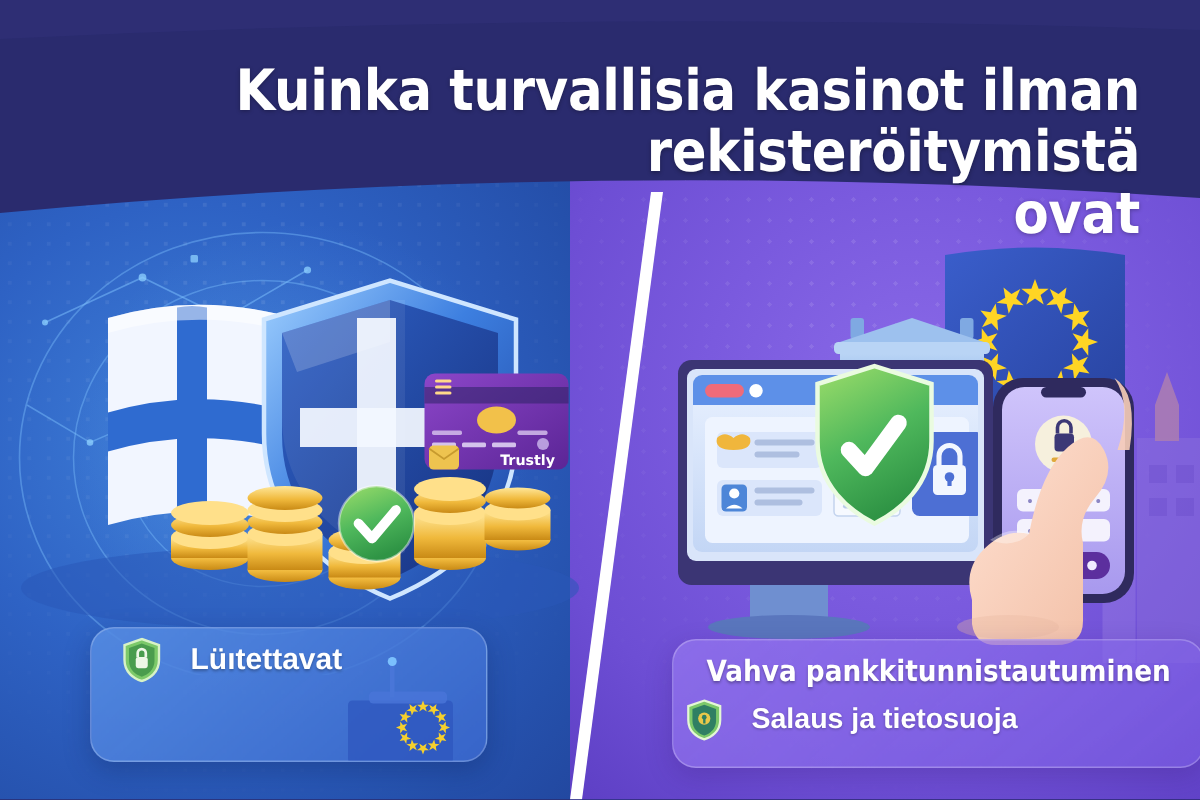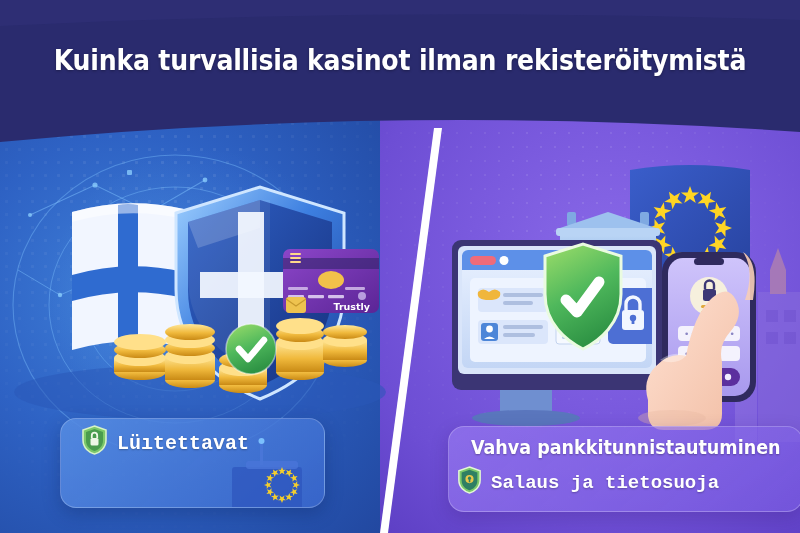--- a/index.html
+++ b/index.html
@@ -48,25 +48,25 @@
   }
 
   
   .header{
     position:absolute; left:0; top:0; width:800px; height:160px;
     overflow:hidden; z-index:6;
   }
   .header-shape{ position:absolute; inset:0; }
   .title{
     position:absolute; left:40px; top:40px; width:720px;
-    text-align:center;
+    text-align:right;
     color:#fff;
     font-family:"DejaVu Sans Condensed","Liberation Sans", sans-serif;
     font-weight:bold;
-    font-size:28px;
+    font-size:38px;
     line-height:41px;
     letter-spacing:-0.2px;
     text-shadow:0 1px 3px rgba(0,0,0,.3);
     z-index:7;
   }
 
   
   .badge{
     position:absolute;
     border-radius:16px;
@@ -88,23 +88,23 @@
   }
   .badge-title{
     color:#fff; font-weight:bold;
     font-family:"DejaVu Sans Condensed","Liberation Sans", sans-serif;
     text-shadow:0 1px 2px rgba(0,0,0,.30);
     position:relative; z-index:3;
   }
   .badge-left .badge-title{ font-size:19px; padding:8px 0 0 16px; }
   .badge-right .badge-title{ font-size:19.5px; padding:9px 0 0 22px; }
   .badge-sub{
-    display:flex; align-items:flex-end; gap:9px;
+    display:flex; align-items:center; gap:19px;
     color:#fff; font-weight:bold;
-    font-family:Liberation Mono, monospace;
+    font-family:Liberation Sans, sans-serif;
     text-shadow:0 1px 2px rgba(0,0,0,.28);
     position:relative; z-index:3;
   }
   .badge-left .badge-sub{ font-size:20px; padding:6px 0 0 20px; }
   .badge-right .badge-sub{ font-size:19px; padding:7px 0 0 8px; }
   .eu-mini{ position:absolute; right:6px; bottom:-4px; z-index:2; opacity:.95; }
 
   
   .art{ position:absolute; left:0; top:0; width:800px; height:533px; z-index:3; }
 </style>
@@ -498,16 +498,17 @@
     </div>
   </div>
 
   <div class="header">
     <svg class="header-shape" viewBox="0 0 800 160" preserveAspectRatio="none">
       <path d="M0 0 H800 V132 Q400 104 0 142 Z" fill="#2a2b6e"></path>
       <path d="M0 0 H800 V20 Q400 6 0 26 Z" fill="#31327a" opacity=".55"></path>
     </svg>
     <div class="title">
       <div>Kuinka turvallisia kasinot ilman rekisteröitymistä</div>
+      <div>ovat</div>
     </div>
   </div>
 
 </div>
 
 </body></html>

